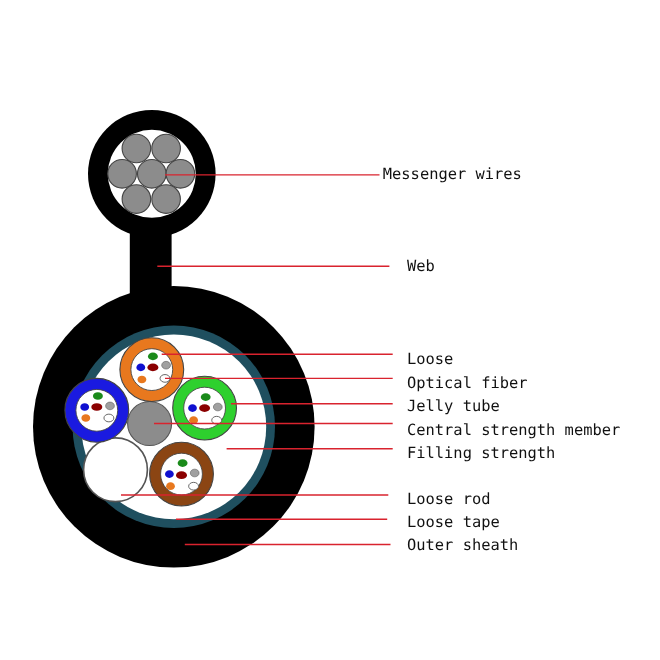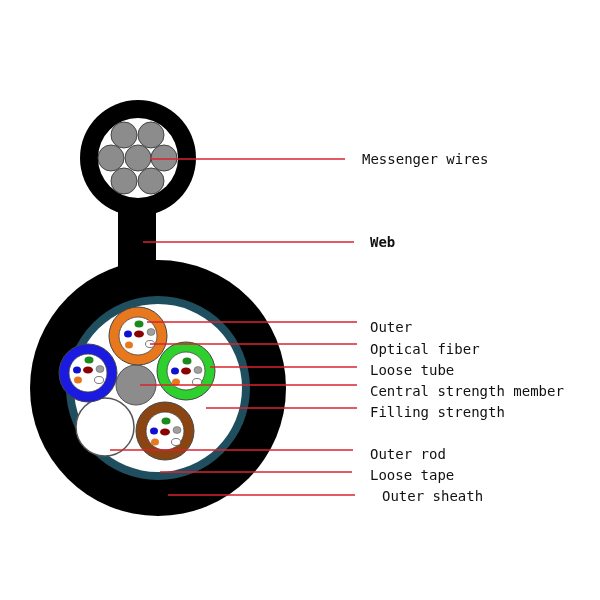--- a/index.html
+++ b/index.html
@@ -84,22 +84,22 @@
     <line x1="150" y1="344" x2="357" y2="344"></line>
     <line x1="210" y1="367" x2="357" y2="367"></line>
     <line x1="140" y1="385" x2="357" y2="385"></line>
     <line x1="206" y1="408" x2="357" y2="408"></line>
     <line x1="110" y1="450" x2="353" y2="450"></line>
     <line x1="160" y1="472" x2="352" y2="472"></line>
     <line x1="168" y1="495" x2="355" y2="495"></line>
   </g>
 </svg>
 
-<div class="lbl" style="left:362px; top:151px;">Messenger wires</div>
-<div class="lbl" style="left:370px; top:234px;font-weight:bold;">Web</div>
-<div class="lbl" style="left:370px; top:319px;">Outer</div>
+<div class="lbl" style="left:348px; top:151px;">Messenger wires</div>
+<div class="lbl" style="left:370px; top:234px;">Web</div>
+<div class="lbl" style="left:370px; top:319px;">Loose</div>
 <div class="lbl" style="left:370px; top:341px;">Optical fiber</div>
-<div class="lbl" style="left:370px; top:362px;">Loose tube</div>
+<div class="lbl" style="left:370px; top:362px;">Jelly tube</div>
 <div class="lbl" style="left:370px; top:383px;">Central strength member</div>
 <div class="lbl" style="left:370px; top:404px;">Filling strength</div>
-<div class="lbl" style="left:370px; top:446px;">Outer rod</div>
+<div class="lbl" style="left:370px; top:446px;">Loose rod</div>
 <div class="lbl" style="left:370px; top:467px;">Loose tape</div>
-<div class="lbl" style="left:370px; top:488px;margin-left:12px;">Outer sheath</div>
+<div class="lbl" style="left:370px; top:488px;">Outer sheath</div>
 
 </body></html>

